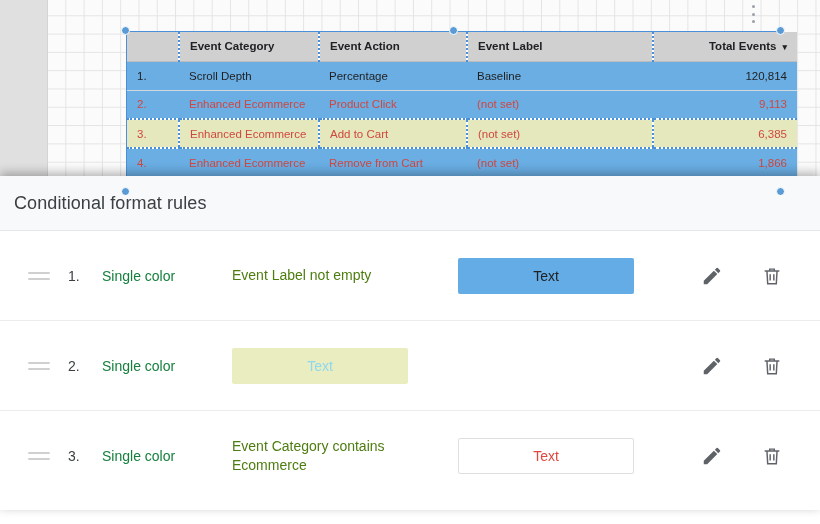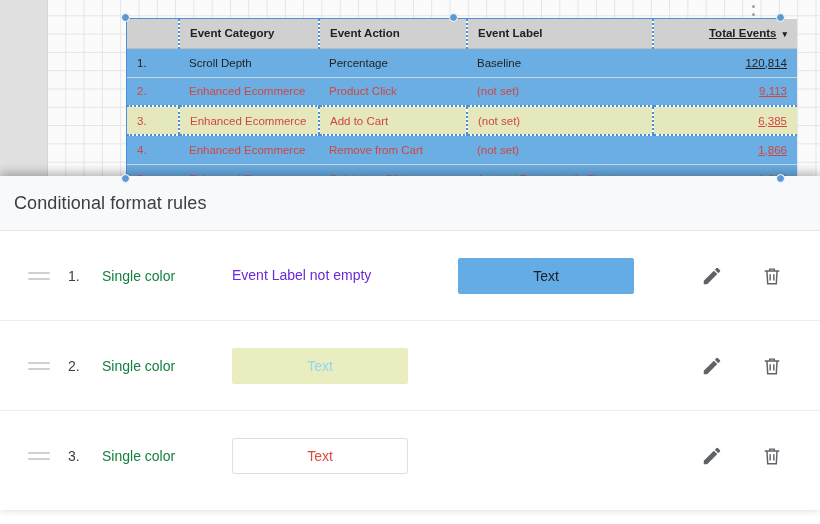--- a/index.html
+++ b/index.html
@@ -59,21 +59,21 @@
   #chart-kebab i {
     display: block;
     width: 3px; height: 3px;
     border-radius: 50%;
     background: #9aa0a6;
   }
 
   
   #chart-wrapper {
     position: absolute;
-    left: 126px; top: 18px;
+    left: 126px; top: 31px;
     width: 654px; height: 160px;
   }
   #chart-selection {
     position: absolute;
     left: 0; top: 0; right: 0; bottom: 0;
     border: 1px solid #4a90d9;
     box-sizing: border-box;
   }
   .handle {
     position: absolute;
@@ -113,21 +113,21 @@
     background: #d0d0d0;
     color: #202124;
     font-weight: bold;
     font-size: 11.5px;
     border-bottom: 1px solid #bdbdbd;
   }
   .col-idx   { width: 52px; }
   .col-cat   { width: 140px; }
   .col-act   { width: 148px; }
   .col-lab   { width: 186px; }
-  .col-tot   { width: 144px; text-align: right !important; text-decoration: underline; }
+  .col-tot   { width: 144px; text-align: right !important; }
   th.col-tot { text-align: right !important; }
 
   
   thead th.sep { border-left: 2px dotted #4a90d9; }
 
   tbody tr { background: #6aaee4; }
   tbody tr td {
     color: #1f1f1f;
     border-bottom: 1px solid #cfd8dc;
   }
@@ -214,21 +214,21 @@
     box-sizing: border-box;
   }
   .rule-type {
     flex: 0 0 130px;
     font-size: 14px;
     color: #15803d;
   }
   .rule-desc {
     flex: 0 0 226px;
     font-size: 14px;
-    color: #6d28d9;
+    color: #4d7c0f;
     line-height: 19px;
     padding-right: 16px;
     box-sizing: border-box;
   }
   .rule-swatch {
     flex: 0 0 176px;
     height: 36px;
     display: flex;
     align-items: center;
     justify-content: center;
@@ -382,20 +382,21 @@
       </div>
     </div>
 
     <div class="rule-row">
       <div class="drag-handle">
         <span></span>
           <span></span>
       </div>
       <div class="rule-index">3.</div>
       <div class="rule-type">Single color</div>
+      <div class="rule-desc">Event Category contains Ecommerce</div>
       <div class="rule-swatch" style="background:#ffffff;color:#e0483e;border:1px solid #e0e0e0;">Text</div>
       <div class="rule-actions">
         <div class="icon-btn">
           <svg width="22" height="22" viewBox="0 0 24 24" fill="currentColor" aria-hidden="true">
               <path d="M3 17.25V21h3.75L17.81 9.94l-3.75-3.75L3 17.25zM20.71 7.04a1 1 0 0 0 0-1.41l-2.34-2.34a1 1 0 0 0-1.41 0l-1.83 1.83 3.75 3.75 1.83-1.83z"></path>
             </svg>
         </div>
         <div class="icon-btn">
           <svg width="22" height="22" viewBox="0 0 24 24" fill="none" stroke="currentColor" stroke-width="1.6" aria-hidden="true">
               <path d="M4 6.5h16M9.5 6.5V4.5h5v2M6.5 6.5l.8 14h9.4l.8-14"></path>

